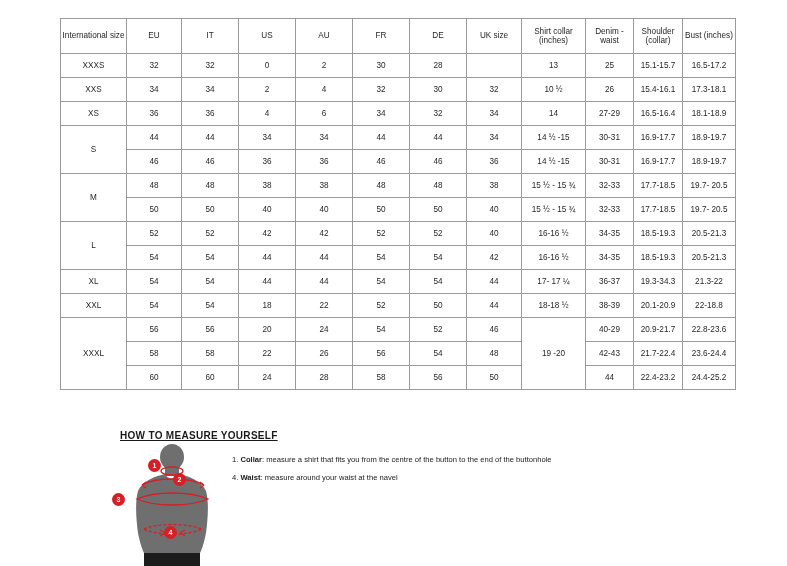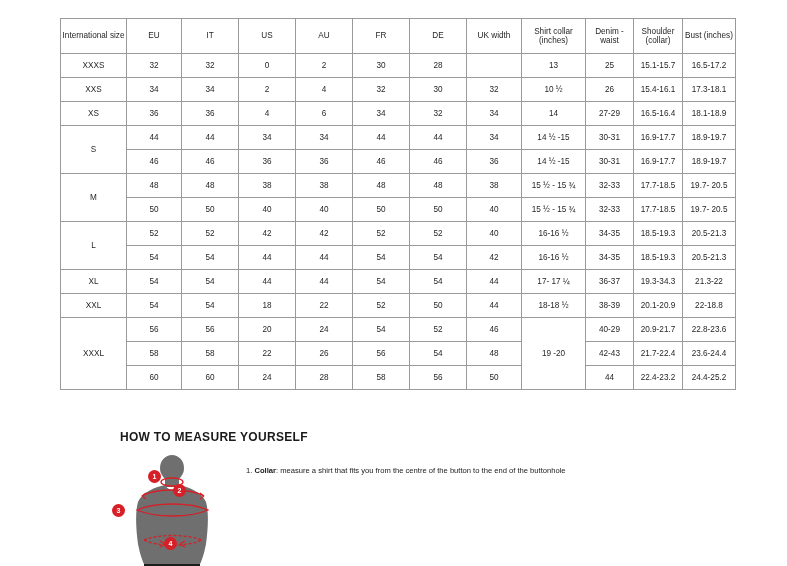--- a/index.html
+++ b/index.html
@@ -61,38 +61,37 @@
   .col-bust { width: 53px; }
 
   
   .measure-section {
     position: absolute;
     left: 120px;
     top: 430px;
     width: 620px;
   }
   .measure-title {
-    font-size: 12px;
+    font-size: 10px;
     font-weight: bold;
     letter-spacing: 0.3px;
     color: #1a1a1a;
-    margin-bottom: 8px;
+    text-decoration: underline;
   }
   .measure-body {
     display: flex;
     align-items: flex-start;
   }
   .figure-wrap {
     position: relative;
     width: 112px;
     height: 130px;
     flex: 0 0 112px;
   }
   .steps {
-    margin-left: 14px;
     padding-top: 14px;
   }
   .step {
     font-size: 7.6px;
     color: #1a1a1a;
     margin-bottom: 9px;
     line-height: 1.2;
   }
   .step b { font-weight: bold; }
   .step .num { }
@@ -137,21 +136,21 @@
     </colgroup>
     <thead>
       <tr>
         <th>International size</th>
         <th>EU</th>
         <th>IT</th>
         <th>US</th>
         <th>AU</th>
         <th>FR</th>
         <th>DE</th>
-        <th>UK width</th>
+        <th>UK size</th>
         <th>Shirt collar (inches)</th>
         <th>Denim - waist</th>
         <th>Shoulder (collar)</th>
         <th>Bust (inches)</th>
       </tr>
     </thead>
     <tbody id="chart-body">
         <tr>
           <td class="label-cell" rowspan="1">XXXS</td>
           <td>32</td>
@@ -370,17 +369,18 @@
           <path d="M45 92 l-5 -3 M45 92 l-5 3" stroke="#d61f26" stroke-width="1.2" fill="none"></path>
           <path d="M60 92 l5 -3 M60 92 l5 3" stroke="#d61f26" stroke-width="1.2" fill="none"></path>
         </svg>
         <div class="badge badge-1">1</div>
         <div class="badge badge-2">2</div>
         <div class="badge badge-3">3</div>
         <div class="badge badge-4">4</div>
       </div>
       <div class="steps" id="steps-list">
           <div class="step"><span class="num">1. </span><b>Collar</b><span>: measure a shirt that fits you from the centre of the button to the end of the buttonhole</span></div>
+          <div class="step"><span class="num">4. </span><b>Waist</b><span>: measure around your waist at the navel</span></div>
         </div>
     </div>
   </div>
 
 </div>
 
 </body></html>

